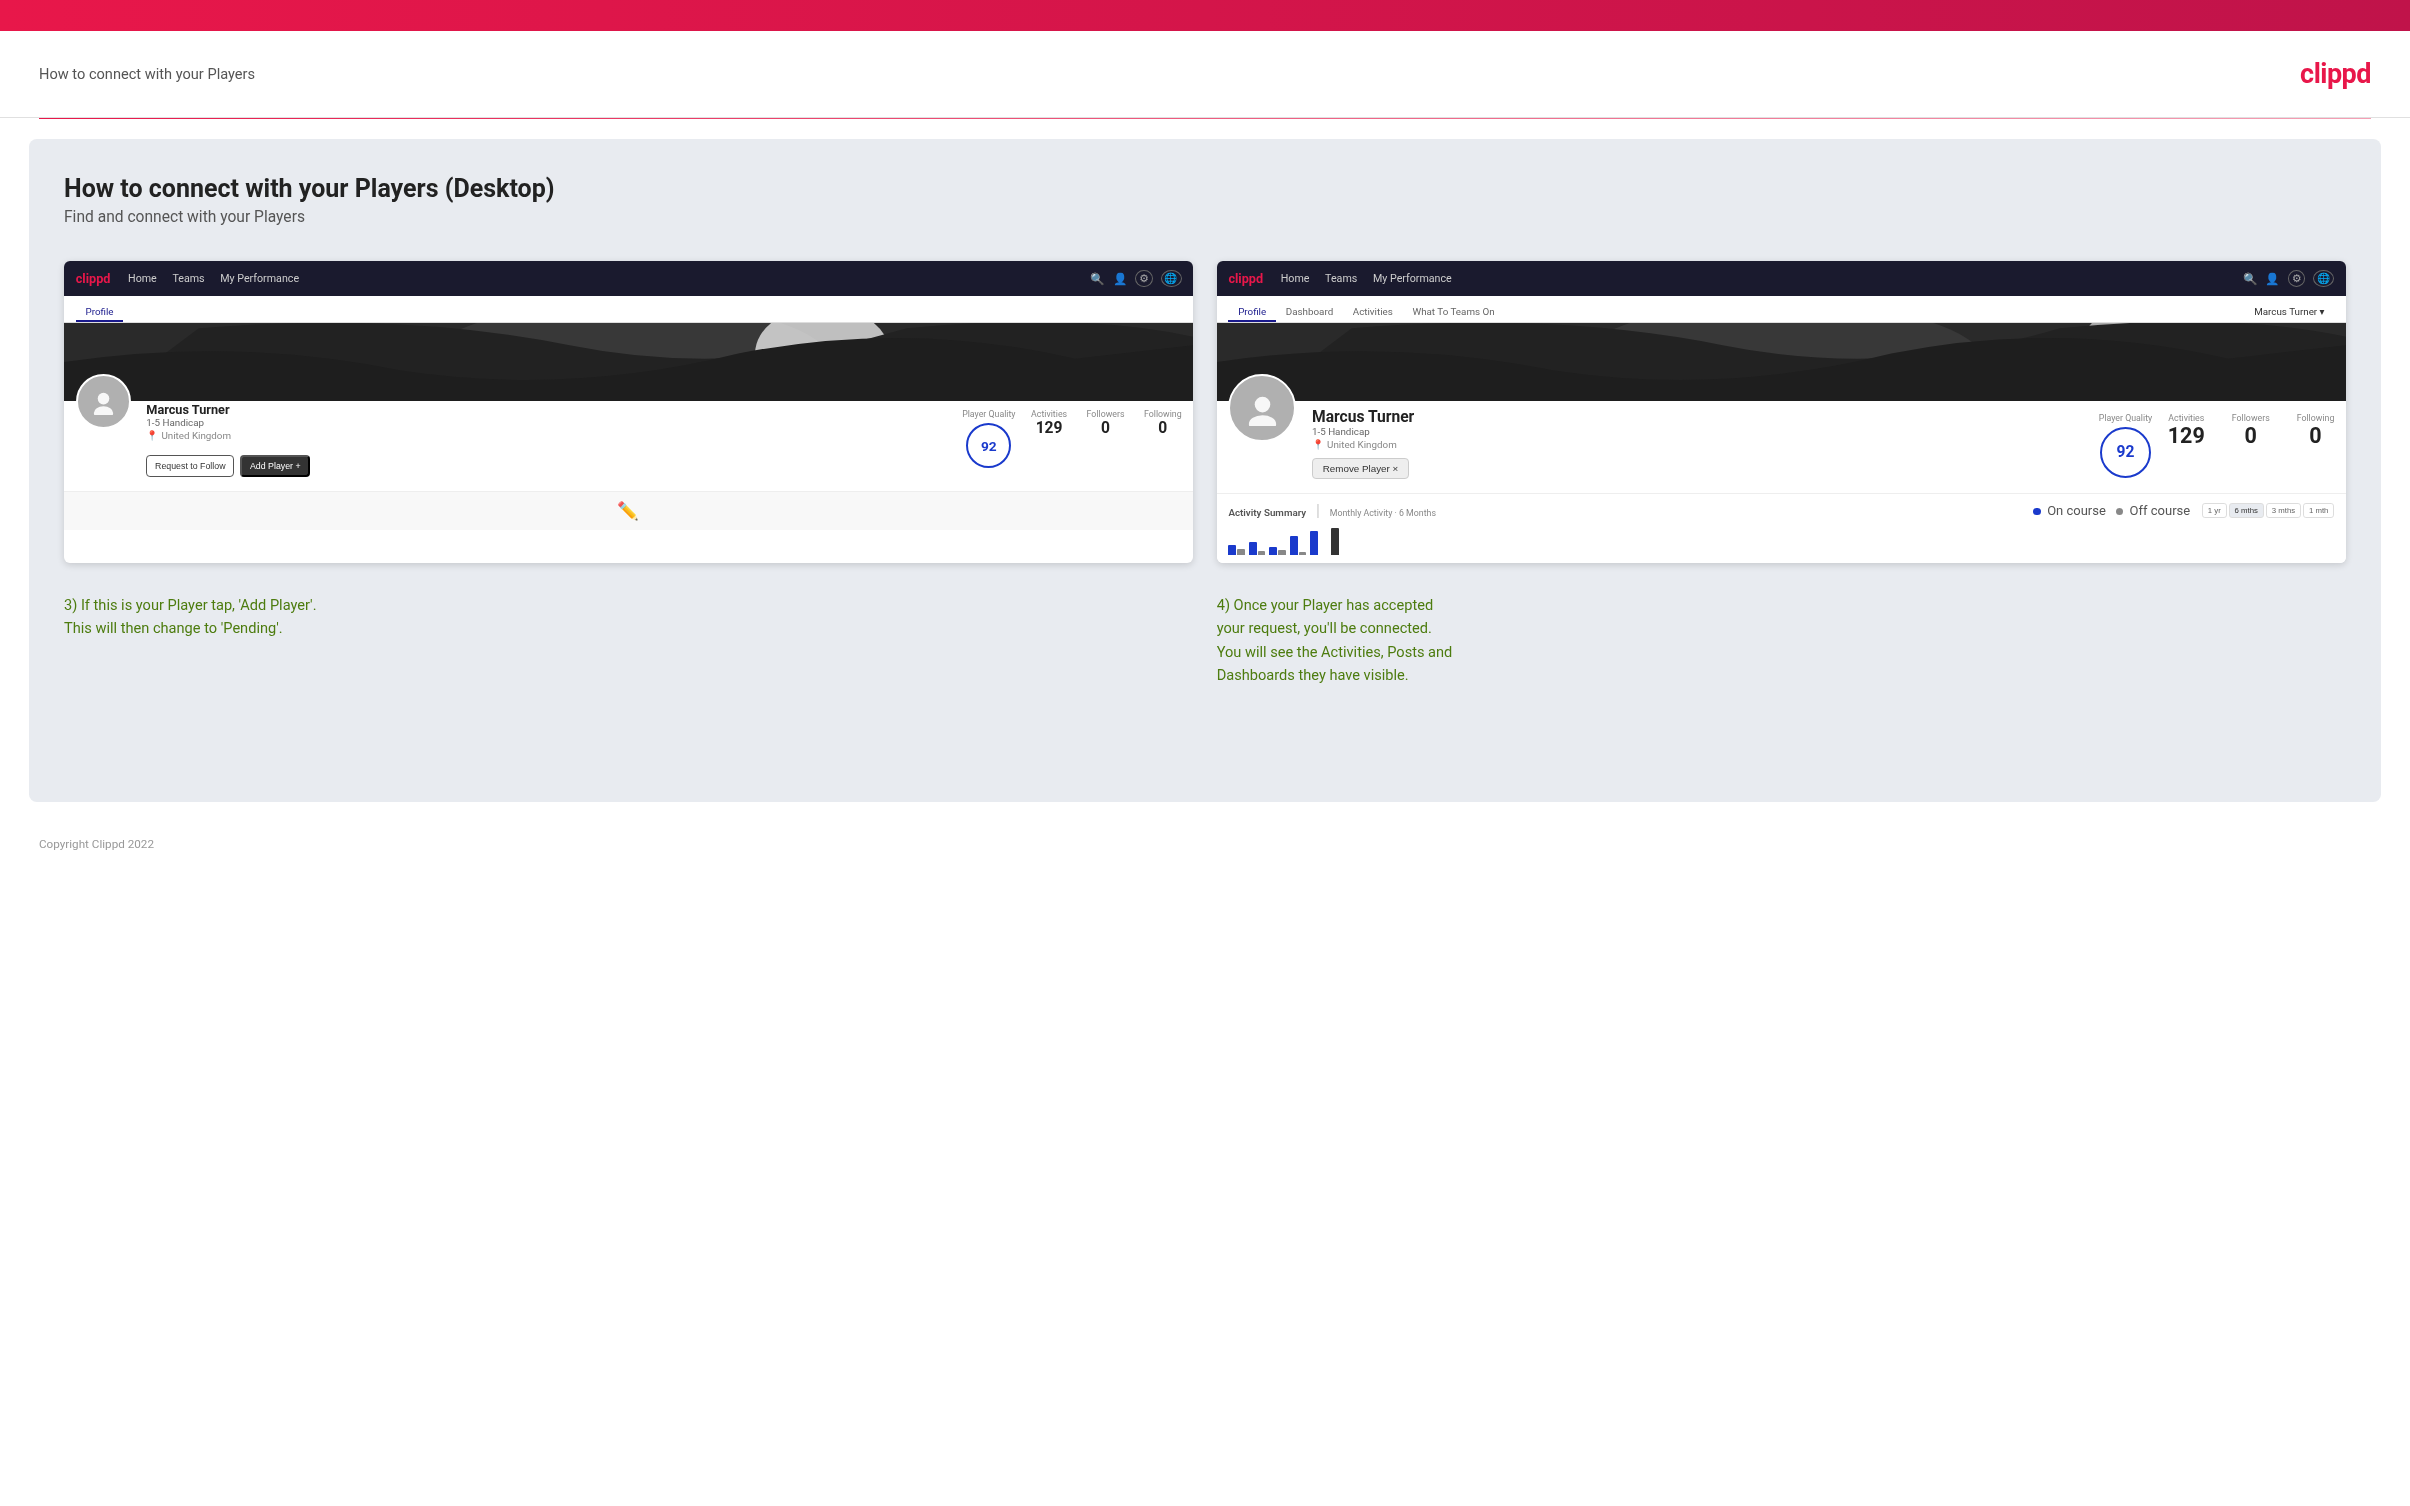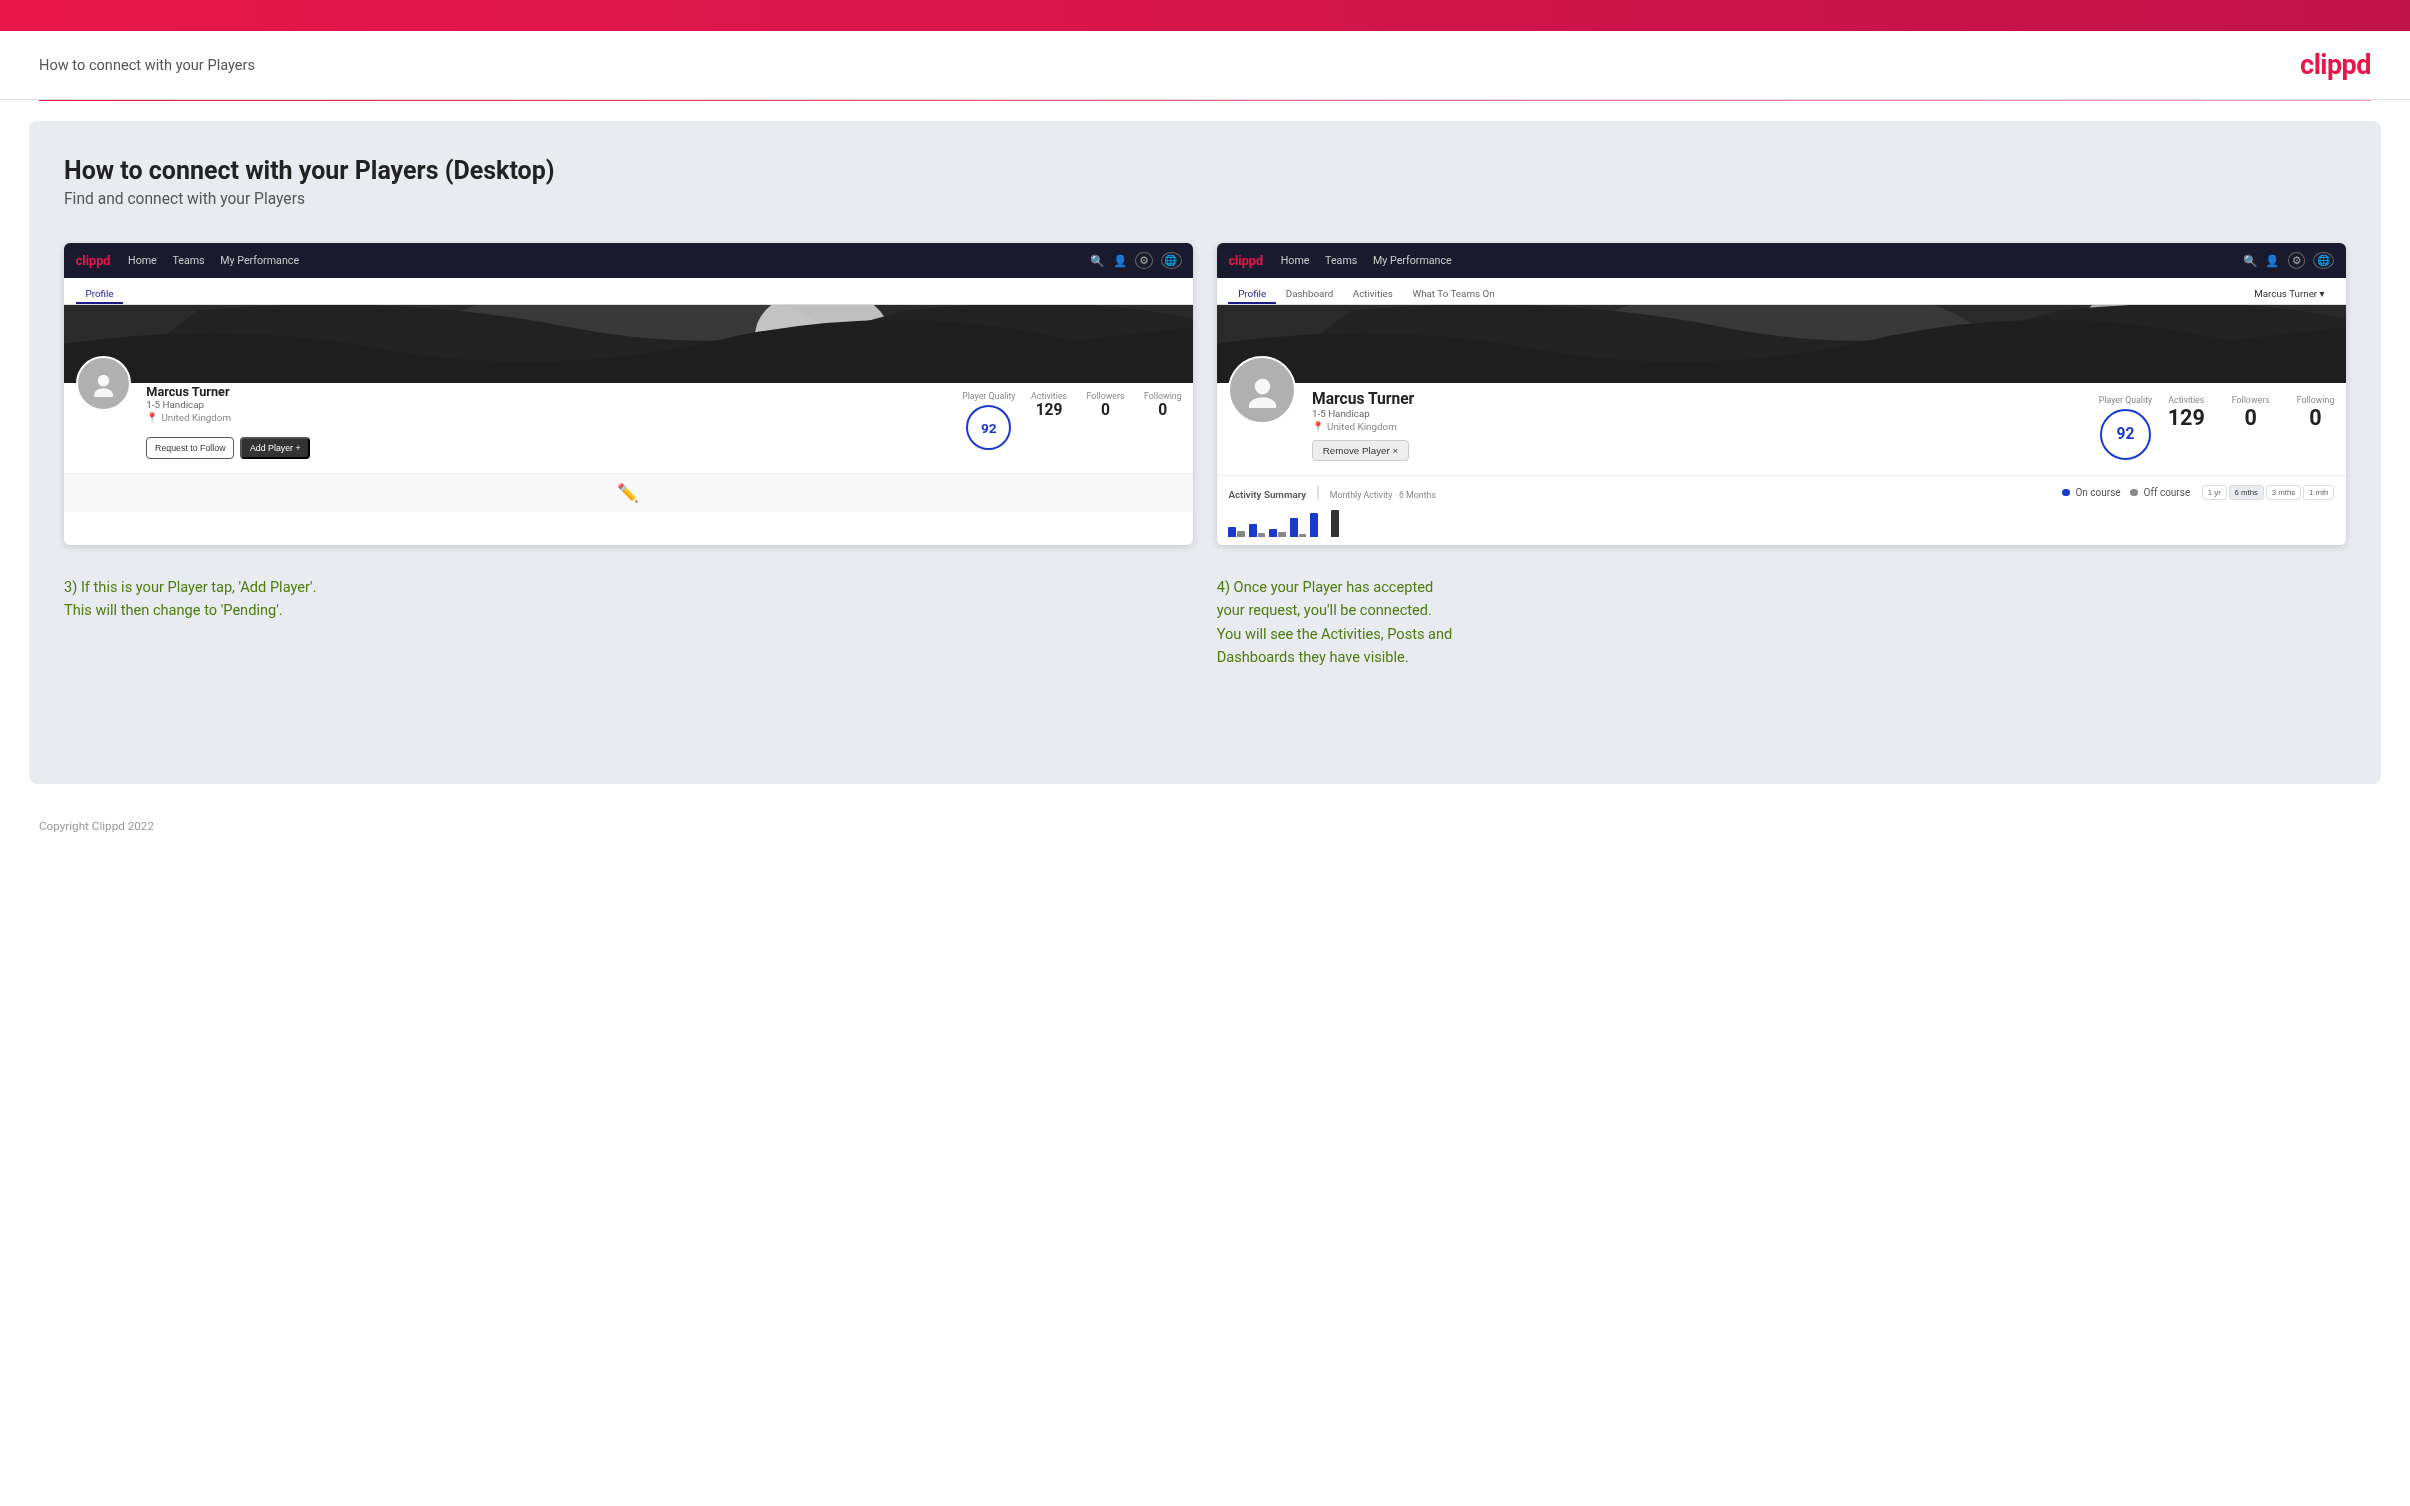--- a/index.html
+++ b/index.html
@@ -11,21 +11,21 @@
 
     .top-bar {
       height: 31px;
       background: linear-gradient(to right, #e8174a, #c0134a);
     }
 
     .header {
       display: flex;
       align-items: center;
       justify-content: space-between;
-      padding: 18px 39px;
+      padding: 27px 39px;
       border-bottom: 1px solid #e0e0e0;
     }
 
     .header-title {
       font-size: 14.6px;
       color: #555;
     }
 
     .clippd-logo {
       font-size: 27px;
@@ -303,21 +303,21 @@
     .activity-header {
       display: flex;
       justify-content: space-between;
       align-items: center;
       margin-bottom: 5.9px;
     }
 
     .legend-items {
       display: flex;
       gap: 9.8px;
-      font-size: 10px;
+      font-size: 13px;
       color: #555;
     }
 
     .legend-dot {
       width: 7.8px;
       height: 7.8px;
       border-radius: 50%;
       display: inline-block;
       margin-right: 2.9px;
     }

